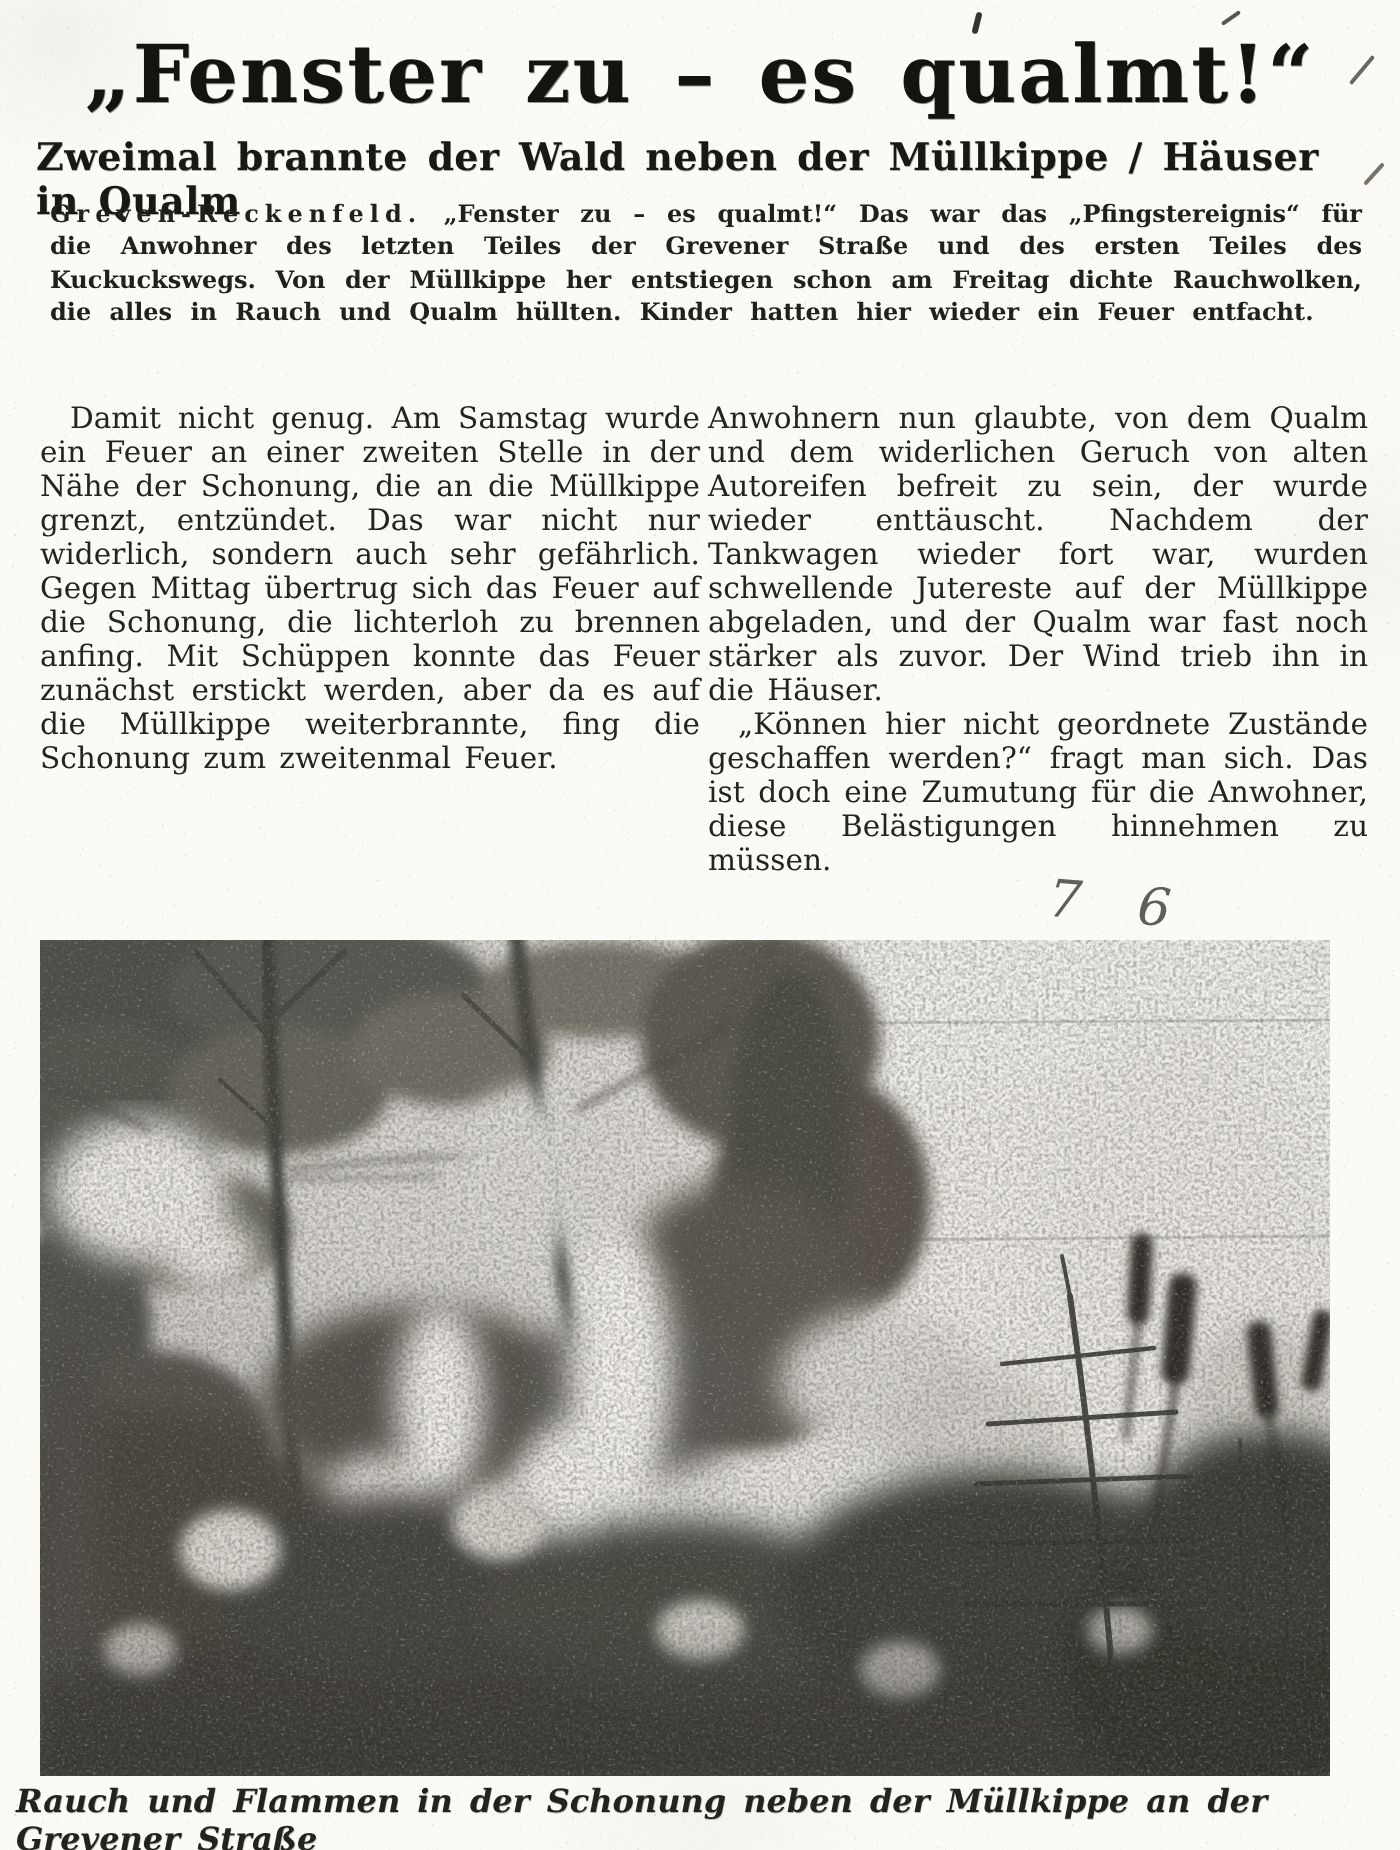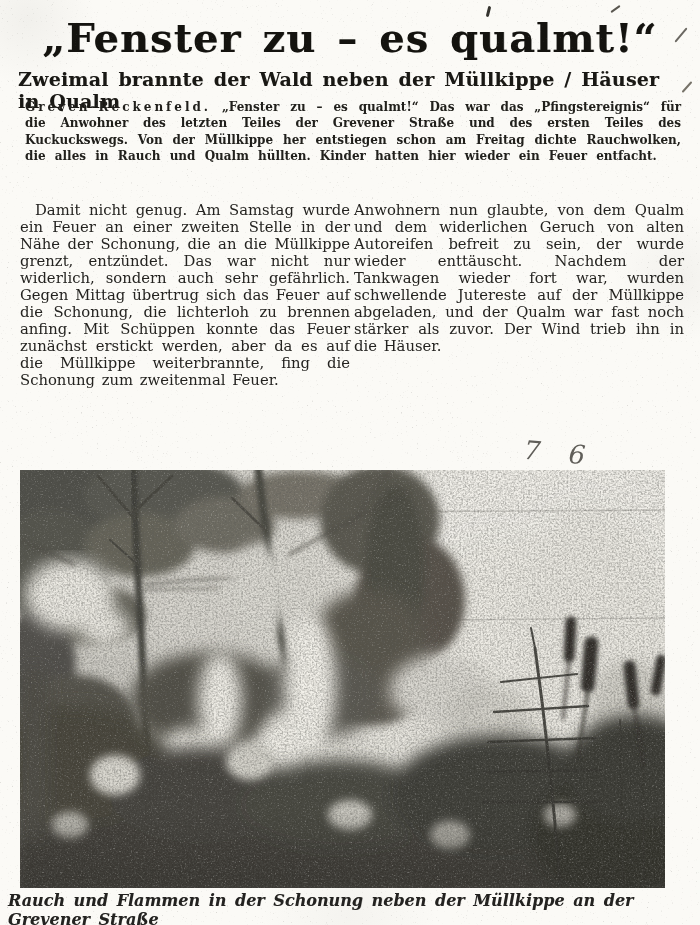--- a/index.html
+++ b/index.html
@@ -76,20 +76,21 @@
   <p class="lead"><span class="dateline">Greven-Reckenfeld.</span>
     <span>„Fenster zu – es qualmt!“ Das war das „Pfingstereignis“ für die Anwohner des letzten Teiles der Grevener Straße und des ersten Teiles des Kuckuckswegs. Von der Müllkippe her entstiegen schon am Freitag dichte Rauchwolken, die alles in Rauch und Qualm hüllten. Kinder hatten hier wieder ein Feuer entfacht.</span>
   </p>
 
   <div class="cols">
     <div class="col">
       <p class="indent">Damit nicht genug. Am Samstag wurde ein Feuer an einer zweiten Stelle in der Nähe der Schonung, die an die Müllkippe grenzt, entzündet. Das war nicht nur widerlich, sondern auch sehr gefährlich. Gegen Mittag übertrug sich das Feuer auf die Schonung, die lichterloh zu brennen anfing. Mit Schüppen konnte das Feuer zunächst erstickt werden, aber da es auf die Müllkippe weiterbrannte, fing die Schonung zum zweitenmal Feuer.</p>
     </div>
     <div class="col">
       <p>Anwohnern nun glaubte, von dem Qualm und dem widerlichen Geruch von alten Autoreifen befreit zu sein, der wurde wieder enttäuscht. Nachdem der Tankwagen wieder fort war, wurden schwellende Jutereste auf der Müllkippe abgeladen, und der Qualm war fast noch stärker als zuvor. Der Wind trieb ihn in die Häuser.</p>
+      <p class="indent gap-top">„Können hier nicht geordnete Zustände geschaffen werden?“ fragt man sich. Das ist doch eine Zumutung für die Anwohner, diese Belästigungen hinnehmen zu müssen.</p>
     </div>
   </div>
 
   <div class="hand-mark">7 6</div>
 
   <figure class="photo">
     <svg width="645" height="418" viewBox="0 0 645 418" xmlns="http://www.w3.org/2000/svg">
       <defs>
         <linearGradient id="pbg" x1="0" y1="0" x2="1" y2="0">
           <stop offset="0" stop-color="#c6c4bd"></stop>

